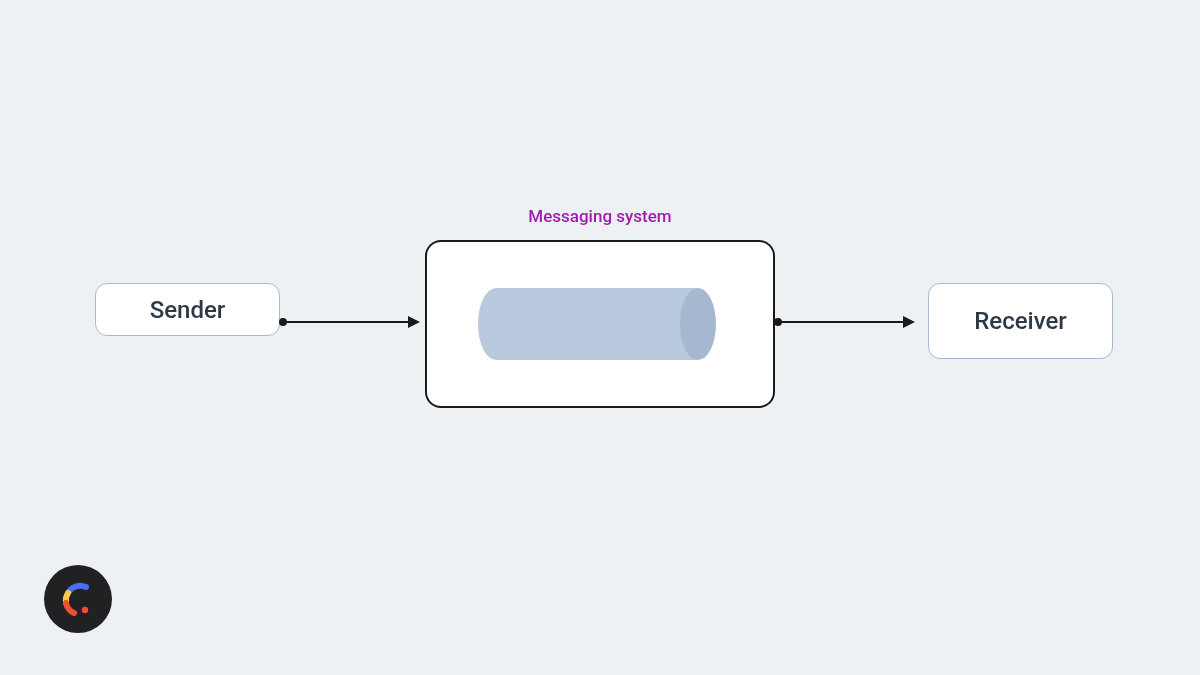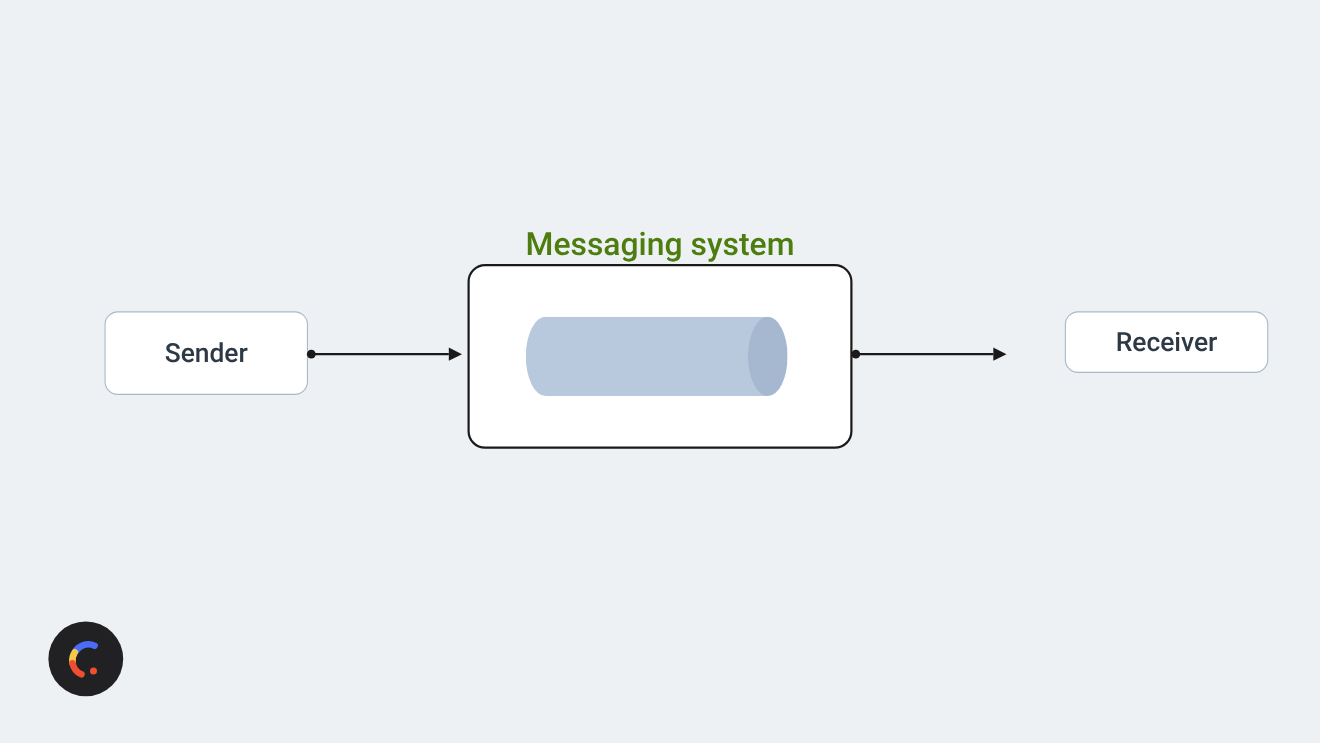--- a/index.html
+++ b/index.html
@@ -23,49 +23,49 @@
       align-items: center;
       justify-content: center;
       font-size: 24px;
       font-weight: 500;
       color: #2d3a46;
     }
     .sender {
       left: 95px;
       top: 283px;
       width: 185px;
-      height: 76px;
+      height: 53px;
       border: 1.5px solid #a8b9cd;
     }
     .receiver {
-      left: 968px;
+      left: 928px;
       top: 283px;
       width: 185px;
-      height: 56px;
+      height: 76px;
       border: 1.5px solid #a8b9cd;
     }
     .messaging-box {
       position: absolute;
       left: 425px;
       top: 240px;
       width: 350px;
       height: 168px;
       background: #ffffff;
       border: 2px solid #1a1a1a;
       border-radius: 16px;
     }
     .messaging-label {
       position: absolute;
       left: 425px;
       top: 206px;
       width: 350px;
       text-align: center;
-      font-size: 29px;
+      font-size: 17px;
       font-weight: 500;
-      color: #4d7c0f;
+      color: #a21caf;
     }
     .channel-cylinder {
       position: absolute;
       left: 478px;
       top: 288px;
       width: 238px;
       height: 72px;
     }
     .channel-label {
       position: absolute;

